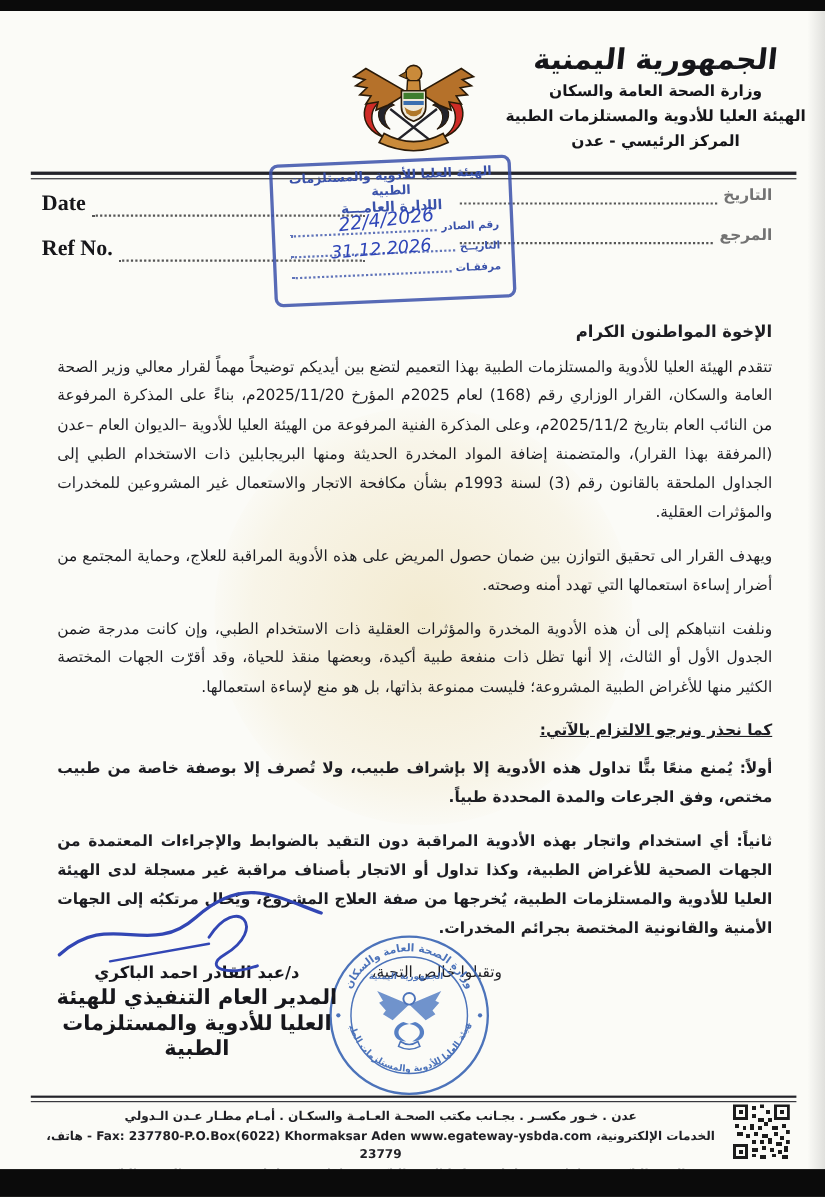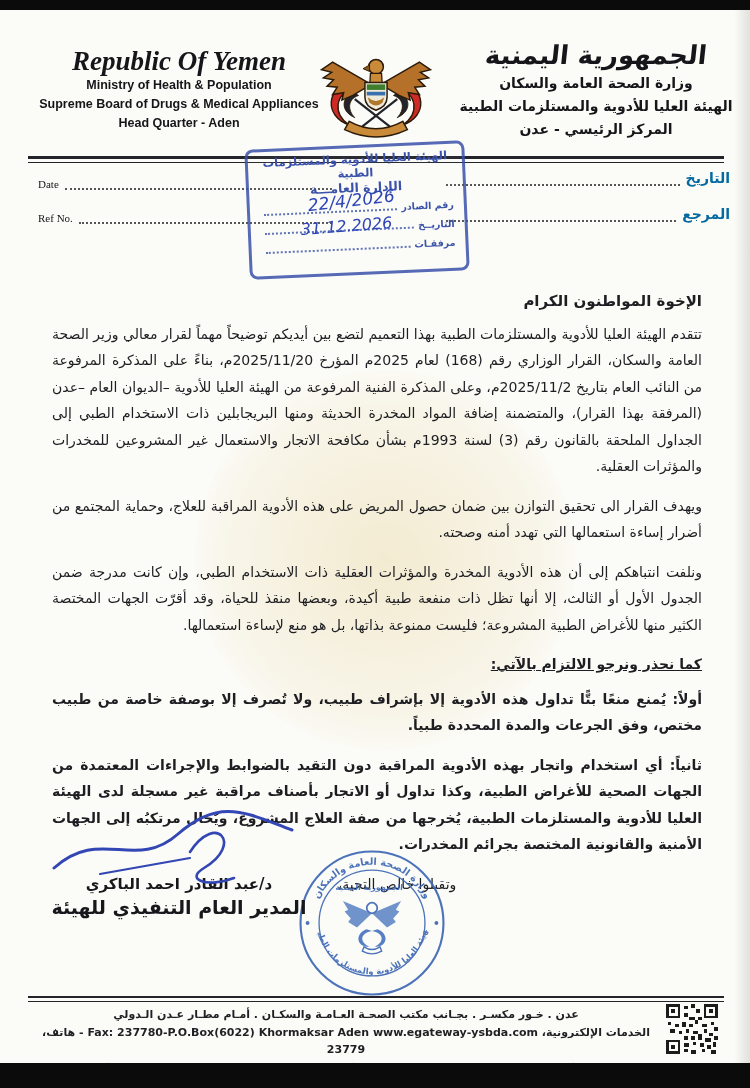--- a/index.html
+++ b/index.html
@@ -33,23 +33,23 @@
   .hdr-ar .sub{font-weight:bold;font-size:14px;line-height:23px;}
   .emblem{position:absolute;left:316px;top:40px;width:120px;height:102px;}
 
   .rule{position:absolute;left:28px;right:26px;height:3px;border-top:3px solid #23232a;border-bottom:1.5px solid #23232a;}
   .rule-top{top:146px;}
   .rule-bottom{top:986px;border-top-width:2.5px;border-bottom-width:1px;}
 
   
   .meta-en{position:absolute;left:38px;top:164px;width:300px;color:#16161a;}
   .meta-en .row{display:flex;align-items:flex-end;margin-bottom:18px;}
-  .meta-en .lbl{font-family:"Liberation Serif",serif;font-weight:normal;font-size:11px;}
+  .meta-en .lbl{font-family:"Liberation Serif",serif;font-weight:bold;font-size:20px;}
   .dotline{flex:1;border-bottom:2px dotted #555;height:14px;margin:0 6px;}
-  .meta-ar{position:absolute;right:20px;top:160px;width:290px;direction:rtl;color:#0369a1;}
+  .meta-ar{position:absolute;right:48px;top:160px;width:290px;direction:rtl;color:#737373;}
   .meta-ar .row{display:flex;align-items:flex-end;margin-bottom:20px;}
   .meta-ar .lbl{font-weight:bold;font-size:14px;}
 
   
   .stampbox{
     position:absolute;left:247px;top:135px;width:214px;height:124px;z-index:6;
     border:3px solid rgba(57,80,170,.85);border-radius:8px;
     transform:rotate(-2.5deg);
     color:#3a52aa;text-align:center;direction:rtl;
     background:rgba(255,255,255,.04);
@@ -92,26 +92,20 @@
     font-weight:bold;font-size:11px;line-height:17.5px;color:#1f1f24;
   }
   .qr{position:absolute;left:666px;top:994px;width:52px;height:50px;}
 </style>
 </head>
 <body>
 
 <div class="page">
   <div class="watermark"></div>
 
-  <div class="hdr-en">
-    <div class="country">Republic Of Yemen</div>
-    <div class="sub">Ministry of Health &amp; Population</div>
-    <div class="sub">Supreme Board of Drugs &amp; Medical Appliances</div>
-    <div class="sub">Head Quarter - Aden</div>
-  </div>
 
   <svg class="emblem" viewBox="0 0 130 108">
 
     <path d="M36 34 C 12 40, 8 70, 36 80 C 18 68, 20 46, 42 40 Z" fill="#cf2b26" stroke="#2a1a08" stroke-width="1.5"></path>
     <path d="M40 44 C 26 52, 28 66, 42 72 C 34 64, 34 52, 46 48 Z" fill="#23232a" stroke="#2a1a08" stroke-width="1"></path>
     <path d="M94 34 C 118 40, 122 70, 94 80 C 112 68, 110 46, 88 40 Z" fill="#cf2b26" stroke="#2a1a08" stroke-width="1.5"></path>
     <path d="M90 44 C 104 52, 102 66, 88 72 C 96 64, 96 52, 84 48 Z" fill="#23232a" stroke="#2a1a08" stroke-width="1"></path>
 
     <path d="M42 88 L88 52 M88 88 L42 52" stroke="#23232a" stroke-width="2.4"></path>
 
@@ -194,20 +188,21 @@
 
   <svg class="sig-scribble" viewBox="0 0 280 84">
     <path d="M14 60 C 60 18, 95 64, 138 26 S 208 6, 252 22" fill="none" stroke="#3246b4" stroke-width="3" stroke-linecap="round"></path>
     <path d="M150 44 c 26 -40, 54 -8, 14 16 c -20 12, 4 20, 30 10" fill="none" stroke="#3246b4" stroke-width="2.6" stroke-linecap="round"></path>
     <path d="M60 66 L150 50" fill="none" stroke="#3246b4" stroke-width="2.2" stroke-linecap="round"></path>
   </svg>
 
   <div class="sig-block" dir="rtl">
     <div class="sig-name">د/عبد القادر احمد الباكري</div>
     <div class="sig-title">المدير العام التنفيذي للهيئة</div>
+    <div class="sig-title">العليا للأدوية والمستلزمات الطبية</div>
   </div>
 
   <svg class="round-stamp" viewBox="0 0 170 170">
     <defs>
       <path id="arcTop" d="M 19 85 A 66 66 0 0 1 151 85"></path>
       <path id="arcBot" d="M 23 95 A 64 64 0 0 0 147 95"></path>
     </defs>
     <circle cx="85" cy="85" r="81" fill="none" stroke="#3e68b5" stroke-width="2.4"></circle>
     <circle cx="85" cy="85" r="60" fill="none" stroke="#3e68b5" stroke-width="1.5"></circle>
     <circle cx="12" cy="85" r="2.2" fill="#3e68b5"></circle>

